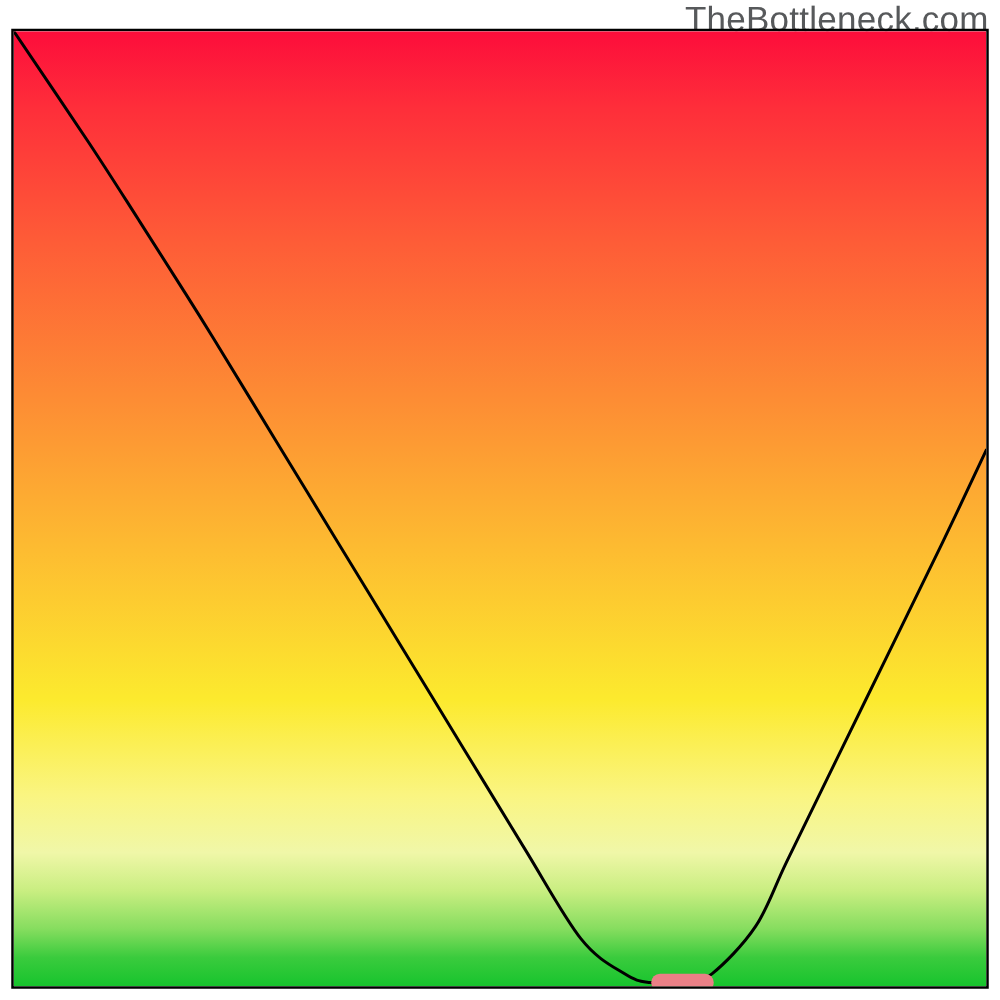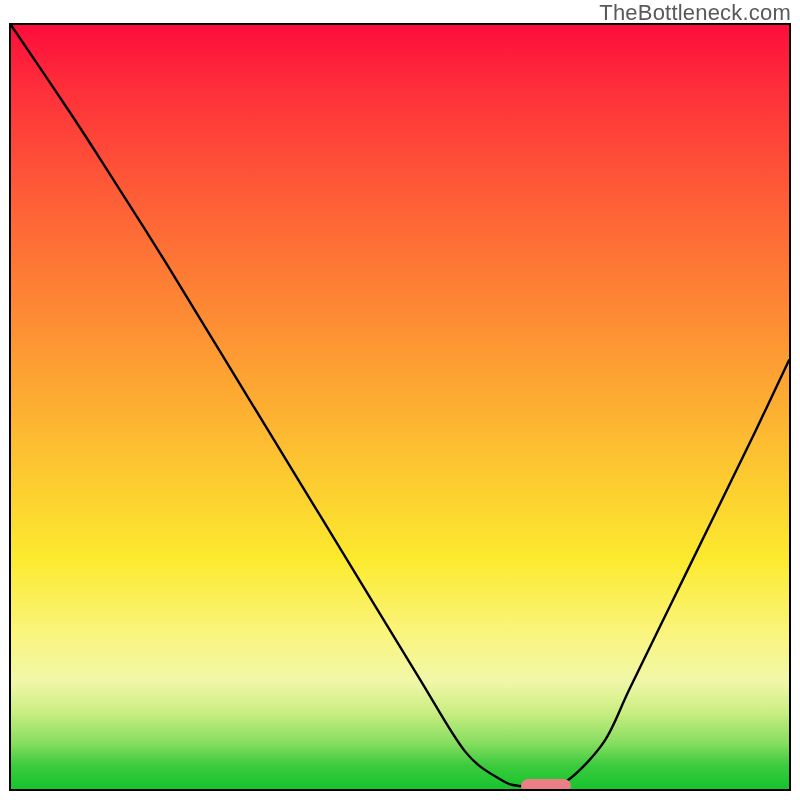--- a/index.html
+++ b/index.html
@@ -54,21 +54,21 @@
   .marker {
     position: absolute;
     height: 14px;
     border-radius: 7px;
     background: #ea8086;
   }
   .watermark {
     position: absolute;
     top: 0px;
     right: 9px;
-    font-size: 22px;
+    font-size: 28px;
     font-weight: 400;
     color: #57595b;
     letter-spacing: 0.2px;
     user-select: none;
   }
 </style>
 </head>
 <body>
 
 <div class="stage">

